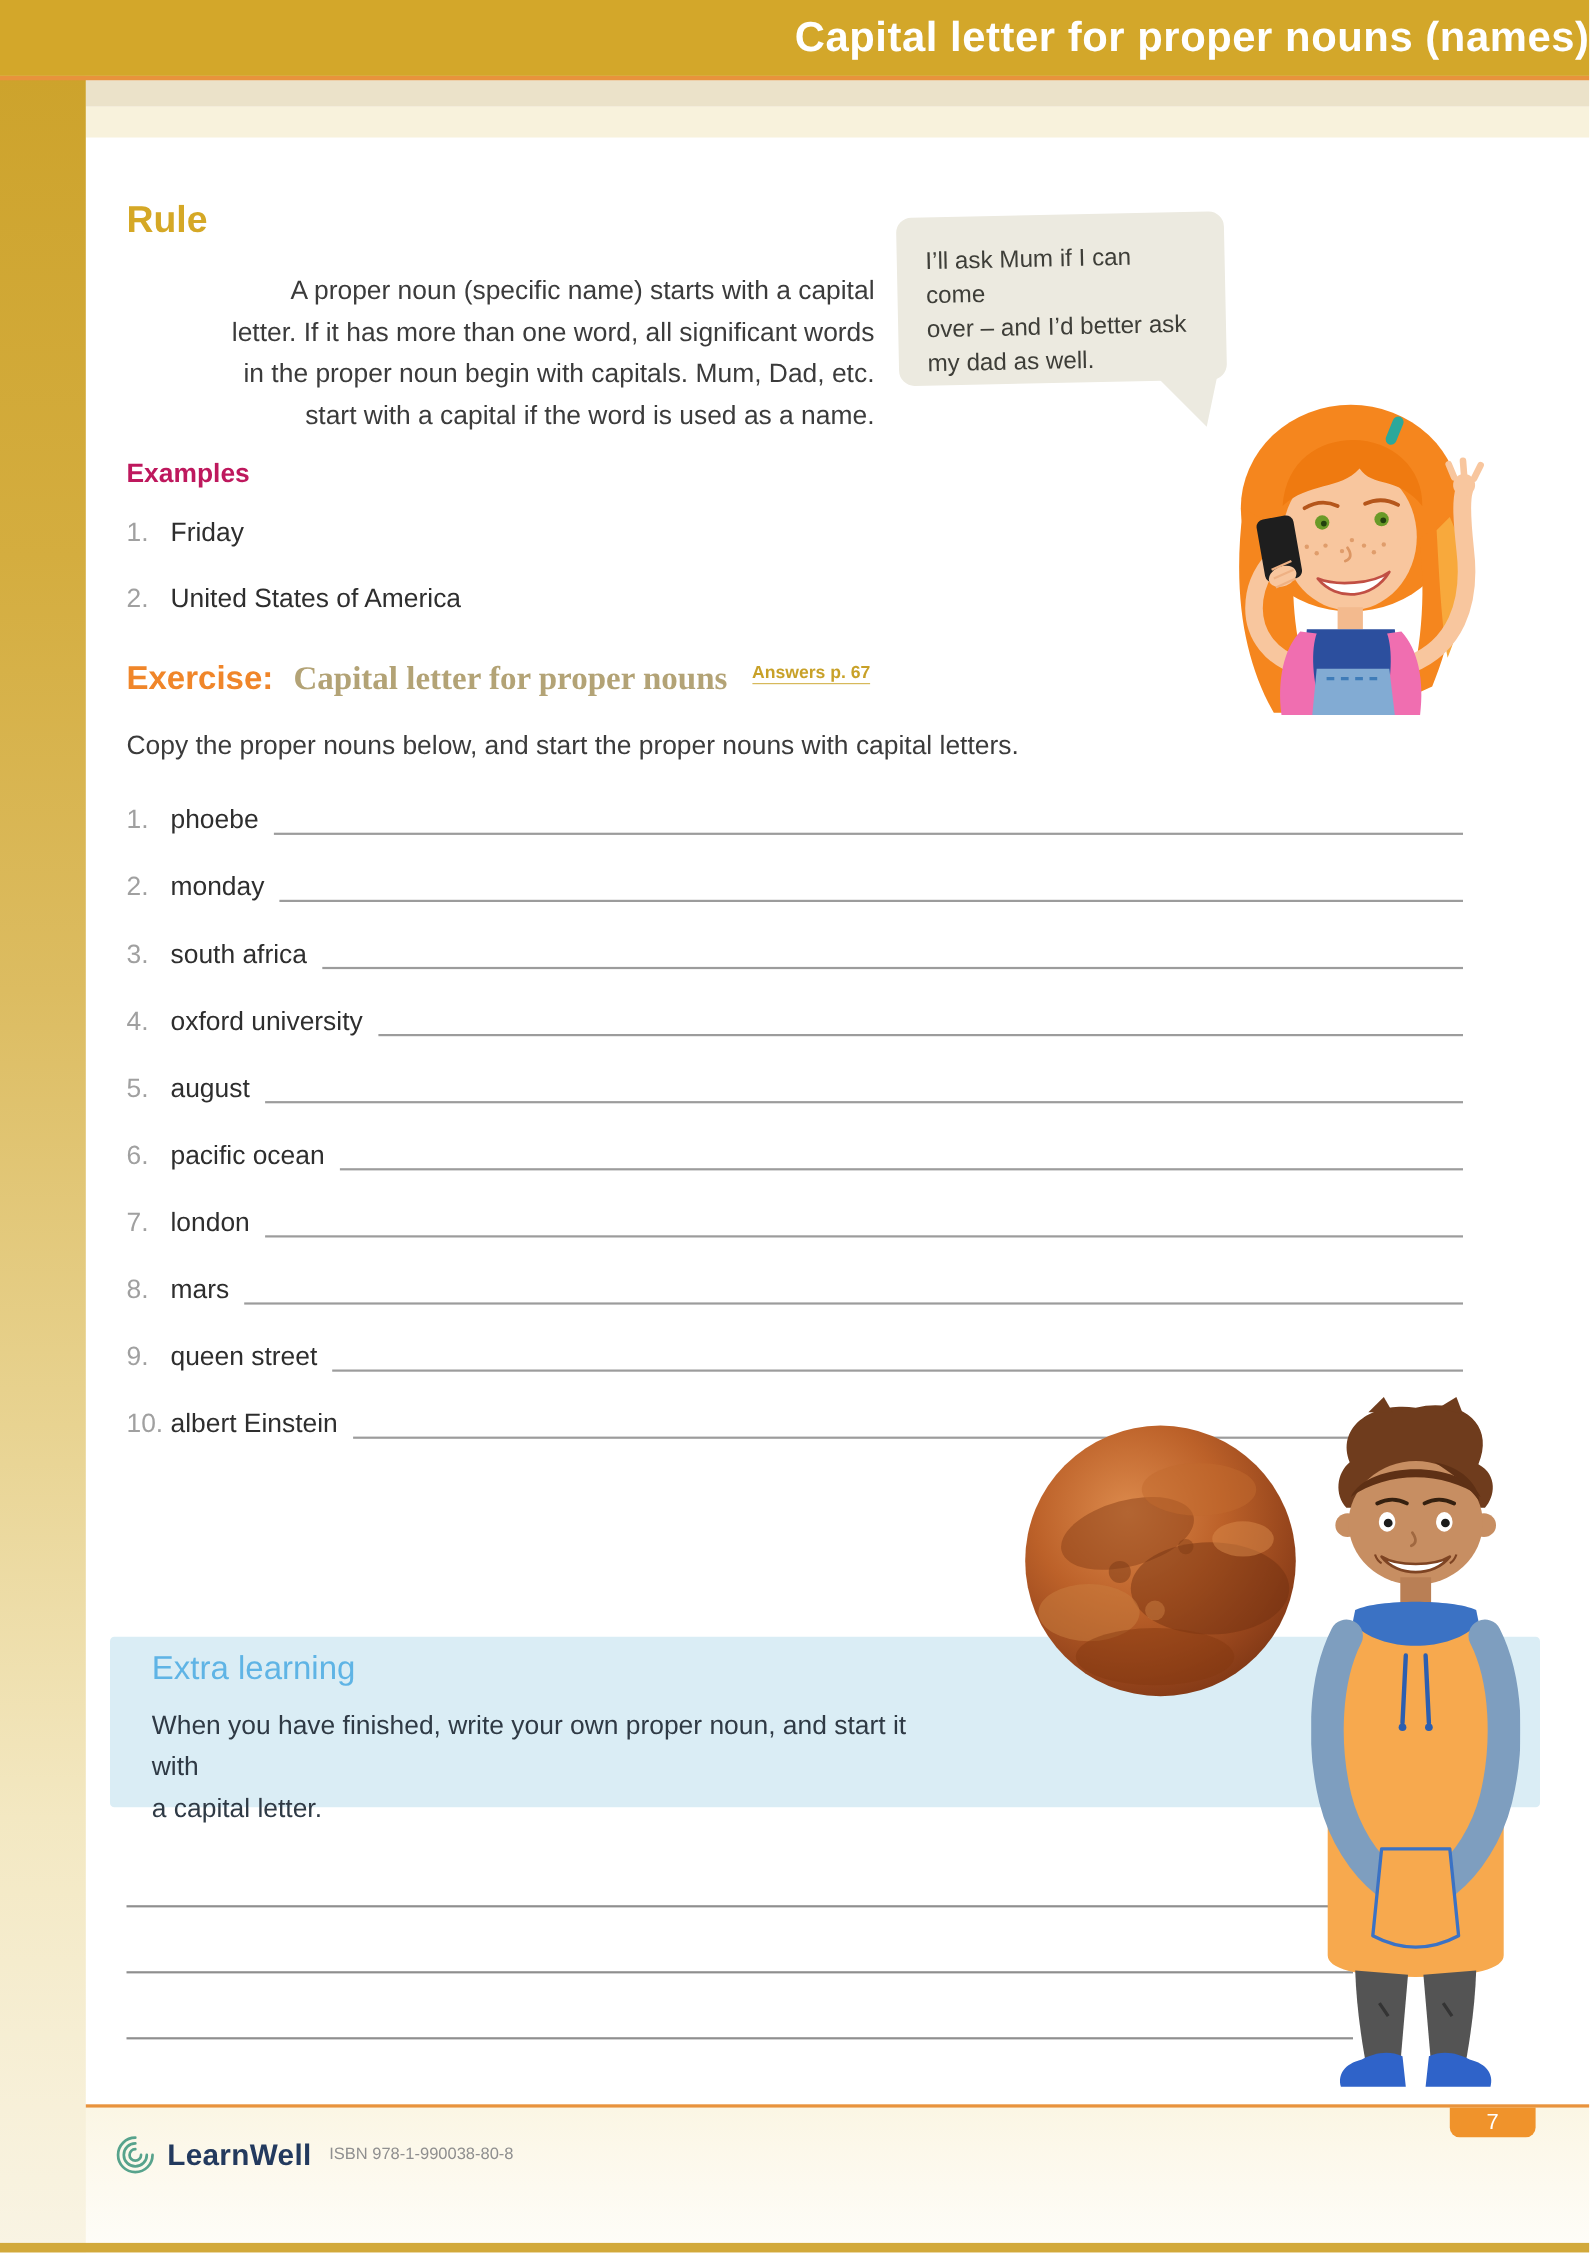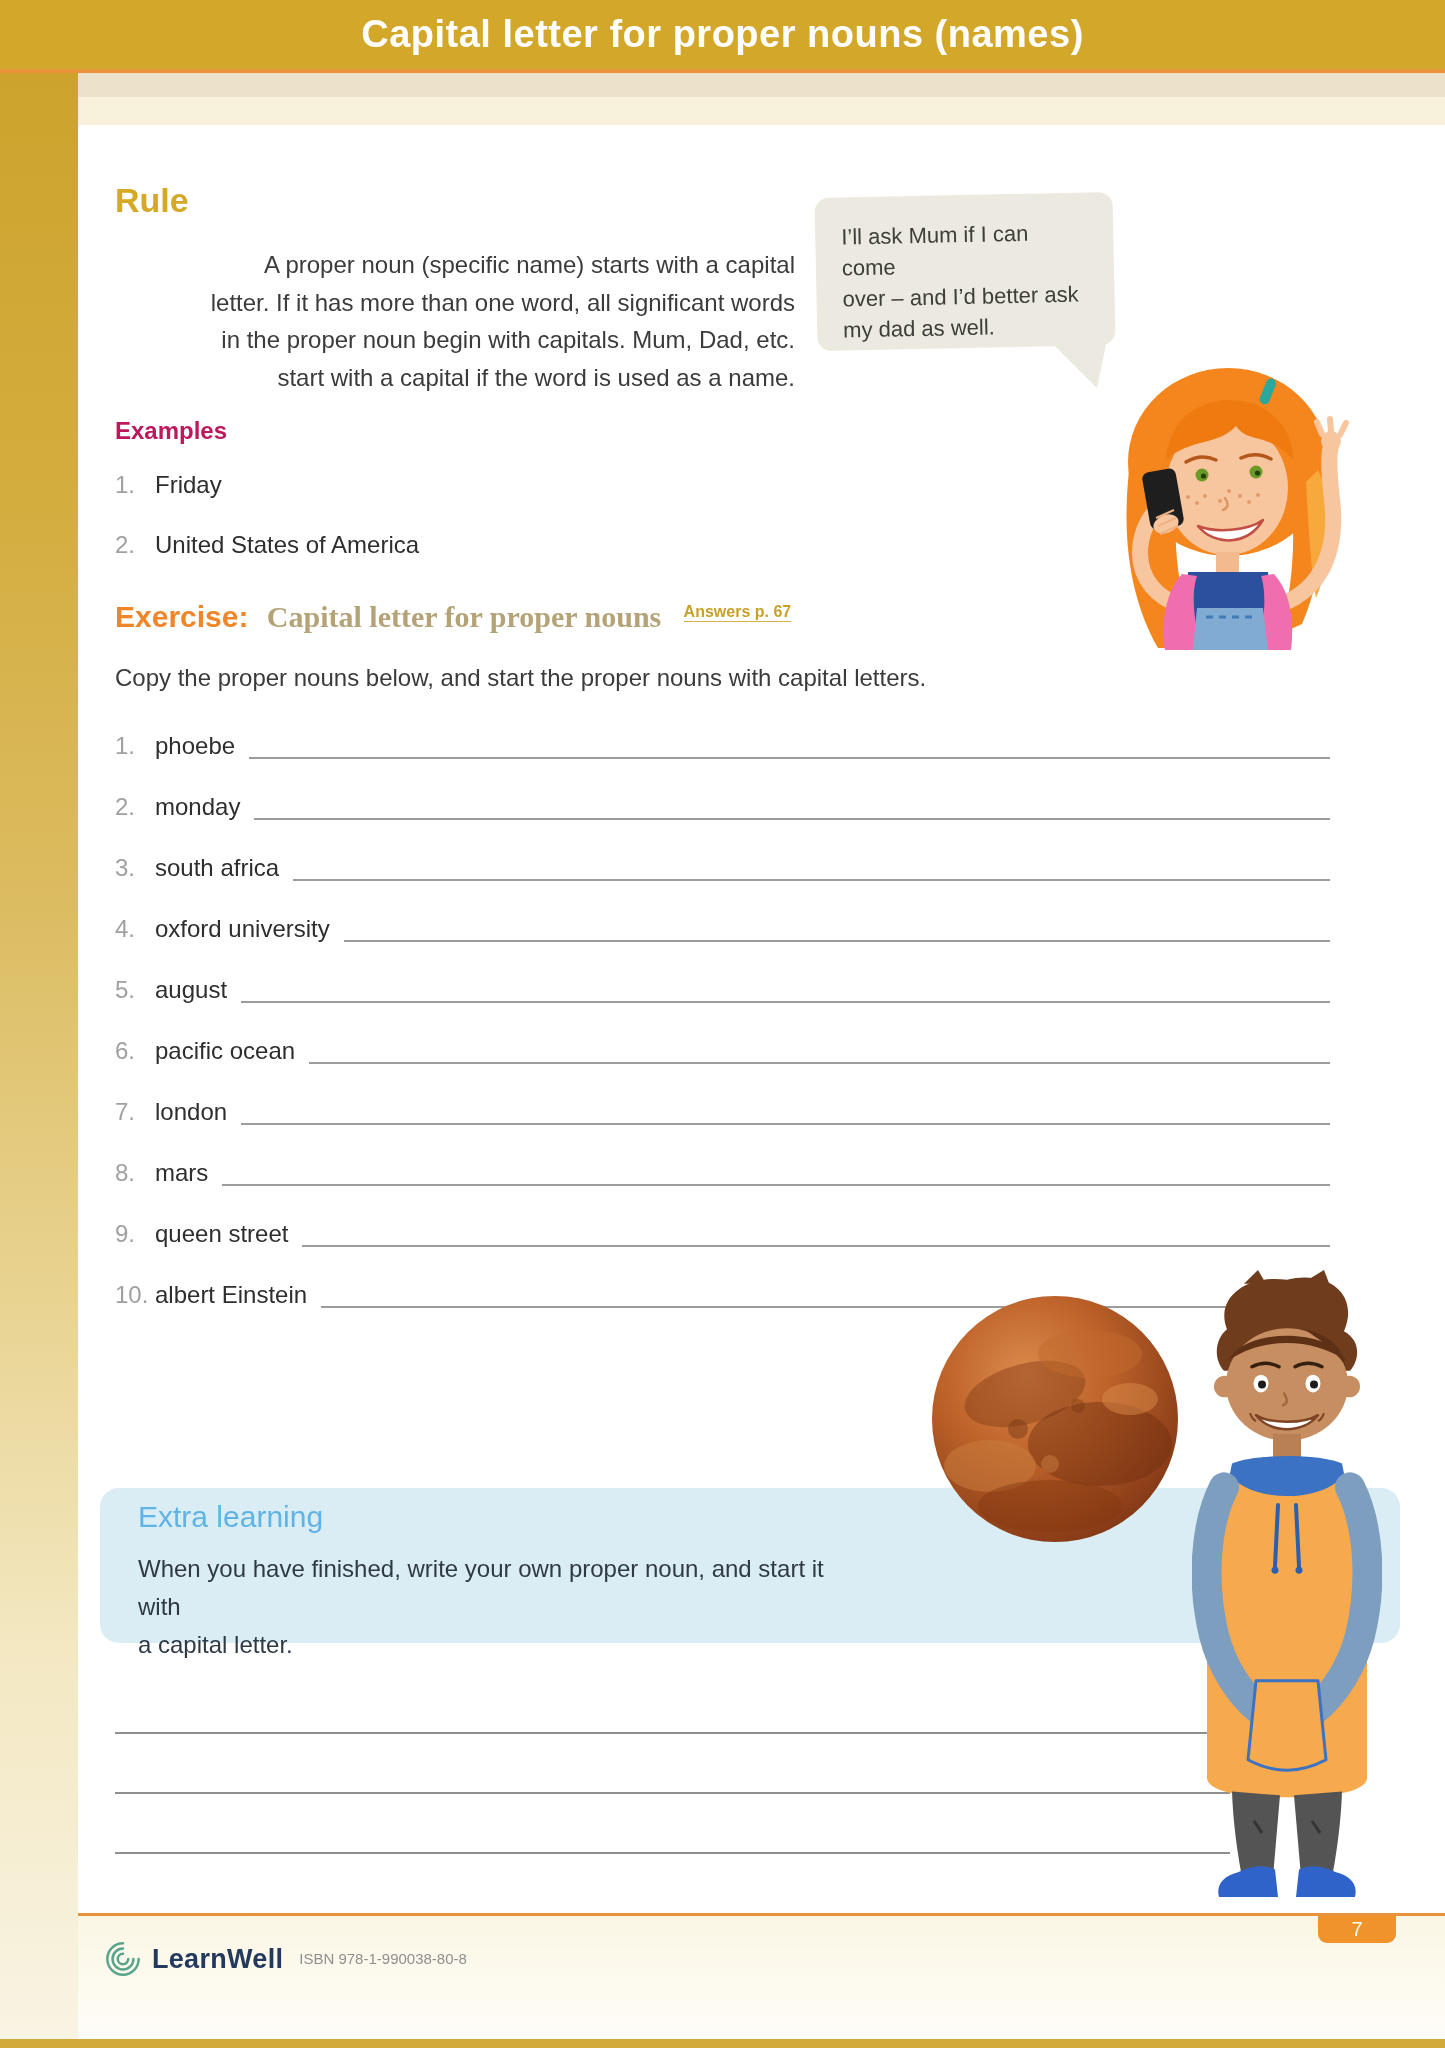--- a/index.html
+++ b/index.html
@@ -2,21 +2,21 @@
 <html><head>
 <meta charset="utf-8">
 <style>
   html,body{margin:0;padding:0;background:#ffffff;}
   .page{position:relative;width:1445px;height:2048px;background:#ffffff;overflow:hidden;
         font-family:"Liberation Sans",sans-serif;color:#2e2e2e;}
   .abs{position:absolute;}
 
   
   .topbar{left:0;top:0;width:1445px;height:69px;background:#d3a72a;z-index:6;}
-  .topbar h1{margin:0;line-height:69px;text-align:center;color:#ffffff;
+  .topbar h1{margin:0;line-height:69px;text-align:right;color:#ffffff;
              font-size:38px;font-weight:bold;letter-spacing:.5px;}
   .orange-rule-top{left:0;top:69px;width:1445px;height:4px;background:#e8933c;z-index:6;}
   .strip1{left:78px;top:73px;width:1367px;height:24px;background:#ebe2c9;}
   .strip2{left:78px;top:97px;width:1367px;height:28px;background:#f8f2dc;}
   .left-band{left:0;top:69px;width:78px;height:1979px;z-index:5;
       background:linear-gradient(180deg,#cda32c 0%,#d4ad3f 22%,#dcbc61 42%,#e8d391 62%,#f3e8c2 80%,#f9f4e4 100%);}
 
   
   .rule-title{left:115px;top:181px;font-size:34px;font-weight:bold;color:#d5a826;}
   .rule-body{left:115px;top:246px;width:680px;font-size:24px;line-height:37.5px;
@@ -44,21 +44,21 @@
   .instruction{left:115px;top:664px;font-size:24px;color:#3b3b3b;}
   .ex-list{left:115px;top:715px;width:1215px;}
   .ex-row{height:61px;display:flex;align-items:center;font-size:24px;}
   .wline{flex:1 1 auto;margin-left:14px;height:24px;border-bottom:2px solid #9c9c9c;}
 
   
   .mars{left:930px;top:1294px;z-index:2;}
   .boy{left:1192px;top:1268px;z-index:3;}
 
   
-  .extra-box{left:100px;top:1488px;width:1300px;height:155px;background:#daedf5;border-radius:19px;z-index:1;}
+  .extra-box{left:100px;top:1488px;width:1300px;height:155px;background:#daedf5;border-radius:4px;z-index:1;}
   .extra-title{position:absolute;left:38px;top:12px;font-size:30px;color:#5fb4e5;font-weight:500;}
   .extra-body{position:absolute;left:38px;top:62px;width:720px;font-size:24px;line-height:38px;
               color:#2f3a45;white-space:pre-line;}
 
   
   .freeline{left:115px;width:1115px;height:0;border-top:2px solid #8f8f8f;z-index:1;}
 
   
   .footer-bg{left:0;top:1916px;width:1445px;height:132px;
              background:linear-gradient(180deg,#fbf6e4 0%,#fdfaf0 55%,#fefdf9 100%);z-index:4;}

